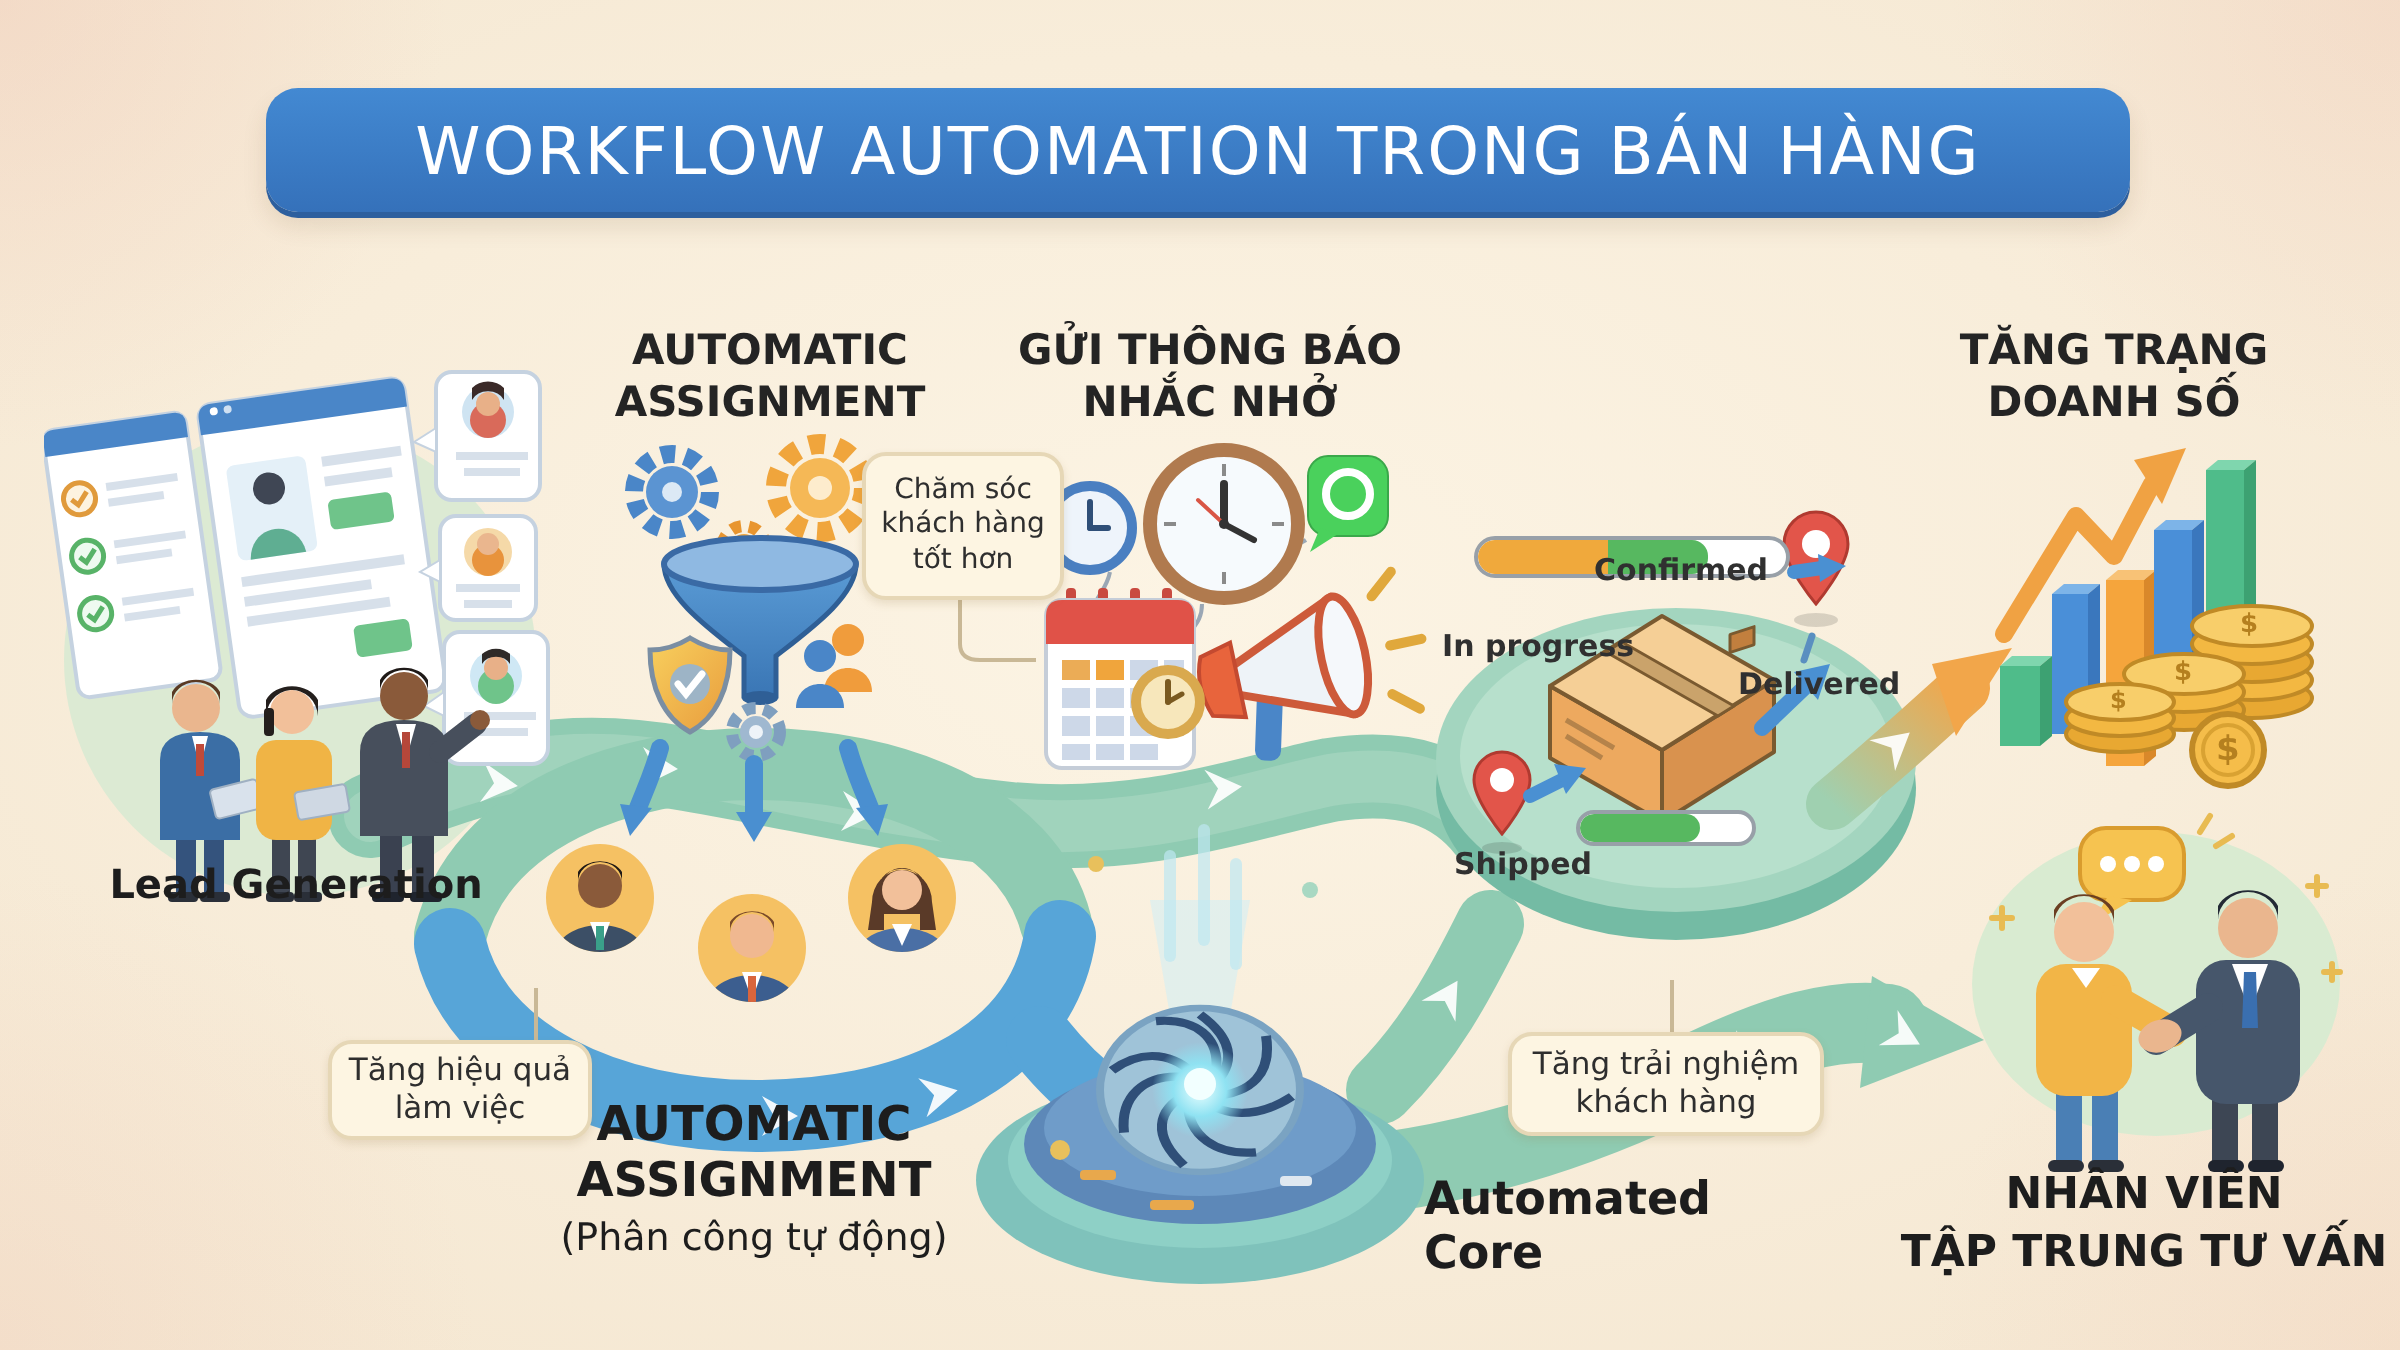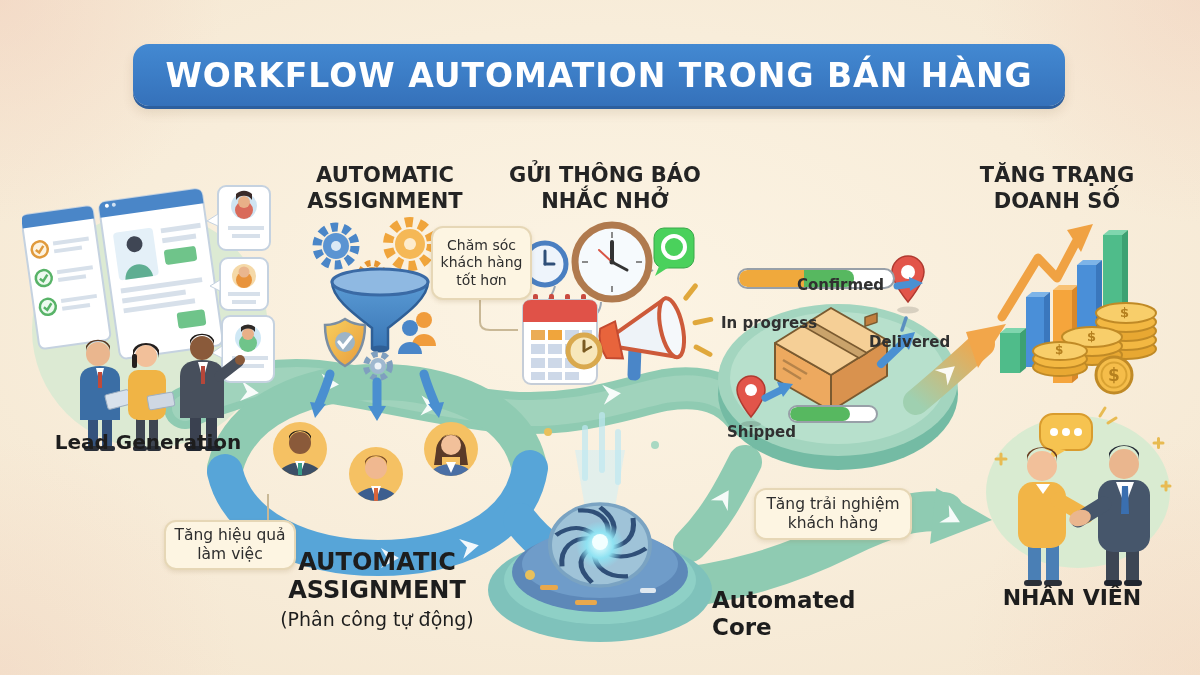--- a/index.html
+++ b/index.html
@@ -11,28 +11,28 @@
       radial-gradient(circle 340px at 0% 100%, rgba(241,203,186,.30), transparent 70%),
       radial-gradient(circle 340px at 100% 100%, rgba(243,210,190,.38), transparent 70%),
       radial-gradient(ellipse 900px 500px at 50% 45%, #fcf4e4 0%, #f8edda 55%, #f4e6d0 100%);
   }
   svg{position:absolute;display:block;}
   #flow{left:0;top:0;}
   .banner{position:absolute;left:133px;top:44px;width:932px;height:62px;
     background:linear-gradient(#4389d2,#3571ba);border-radius:16px;
     box-shadow:0 3px 0 #2d5f9e, 0 7px 12px rgba(90,60,20,.12);
     display:flex;align-items:center;justify-content:center;z-index:5;}
-  .banner span{color:#ffffff;font-weight:bold;font-size:33px;letter-spacing:1px;white-space:nowrap;}
+  .banner span{color:#ffffff;font-weight:normal;font-size:33px;letter-spacing:1px;white-space:nowrap;}
   .sec-header{position:absolute;text-align:center;color:#242424;font-weight:bold;font-size:21px;line-height:1.22;z-index:4;}
   .callout{position:absolute;background:#fdf5e2;border:2px solid #e6d7b6;border-radius:12px;color:#2e2e2e;
     text-align:center;display:flex;align-items:center;justify-content:center;padding:4px 6px;box-sizing:border-box;
     box-shadow:0 2px 4px rgba(150,120,70,.18);z-index:4;line-height:1.25;}
   #callout-care{left:431px;top:226px;width:101px;height:74px;font-size:14px;}
   #callout-eff{left:164px;top:520px;width:132px;height:50px;font-size:15.5px;align-items:center;}
-  #callout-exp{left:754px;top:488px;width:158px;height:52px;font-size:15.5px;justify-content:flex-end;}
+  #callout-exp{left:754px;top:516px;width:158px;height:52px;font-size:15.5px;justify-content:flex-end;}
   .plain-label{position:absolute;color:#1d1d1d;z-index:4;}
   #lead-label{left:50px;top:430px;width:196px;text-align:center;font-size:20px;font-weight:bold;}
   #auto-assign-label{left:270px;top:548px;width:214px;text-align:center;}
   #auto-assign-label .l{font-size:24px;font-weight:bold;line-height:1.18;}
   #auto-assign-label .s{font-size:19px;margin-top:3px;}
   #core-label{left:712px;top:587px;width:140px;text-align:left;font-size:23px;font-weight:bold;line-height:1.18;}
   #staff-label{left:946px;top:583px;width:252px;text-align:center;font-size:22px;font-weight:bold;line-height:1.32;}
   .os-label{position:absolute;font-size:15px;font-weight:600;color:#303030;z-index:4;white-space:nowrap;margin-top:21px;}
   .pbar{position:absolute;background:#fff;border:2px solid #98a0a8;border-radius:12px;overflow:hidden;display:flex;z-index:3;box-sizing:border-box;}
   #pbar1{left:737px;top:268px;width:158px;height:21px;}
@@ -593,15 +593,16 @@
     <div class="l">AUTOMATIC</div>
     <div class="l">ASSIGNMENT</div>
     <div class="s">(Phân công tự động)</div>
   </div>
   <div class="plain-label" id="core-label">
     <div>Automated</div>
     <div>Core</div>
   </div>
   <div class="plain-label" id="staff-label">
     <div>NHÂN VIÊN</div>
+    <div>TẬP TRUNG TƯ VẤN</div>
   </div>
 
 </div>
 
 </body></html>

